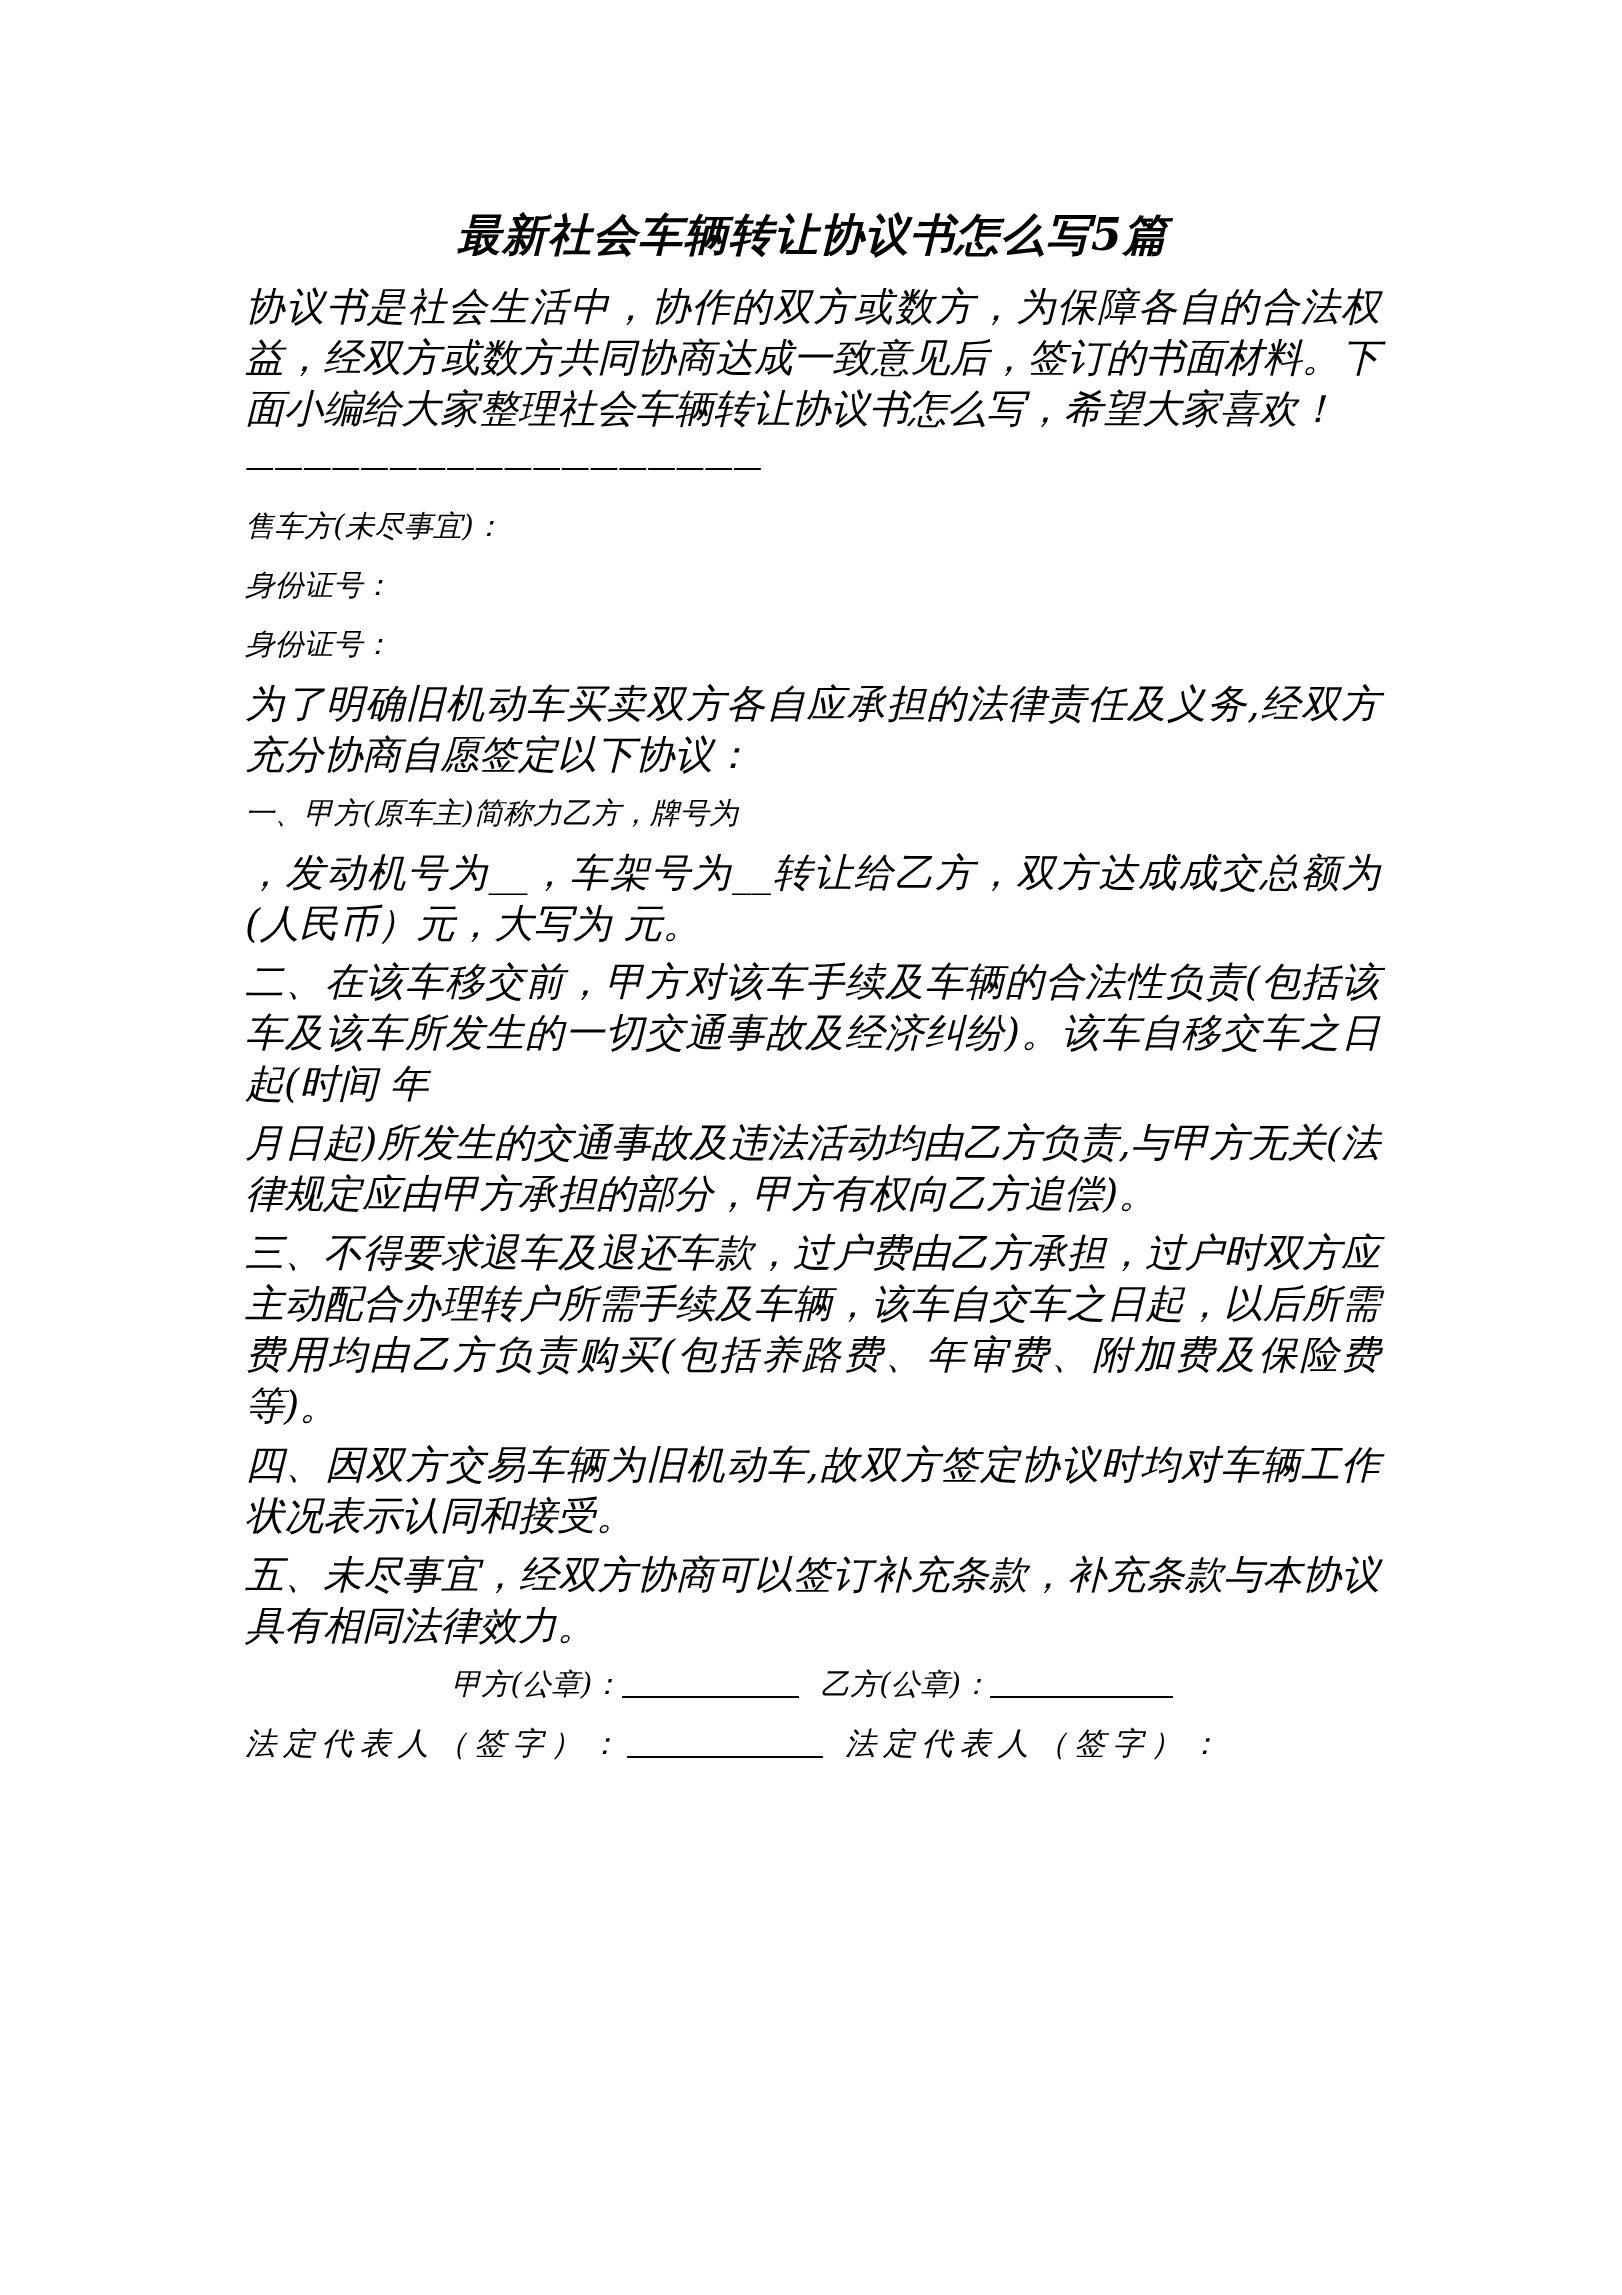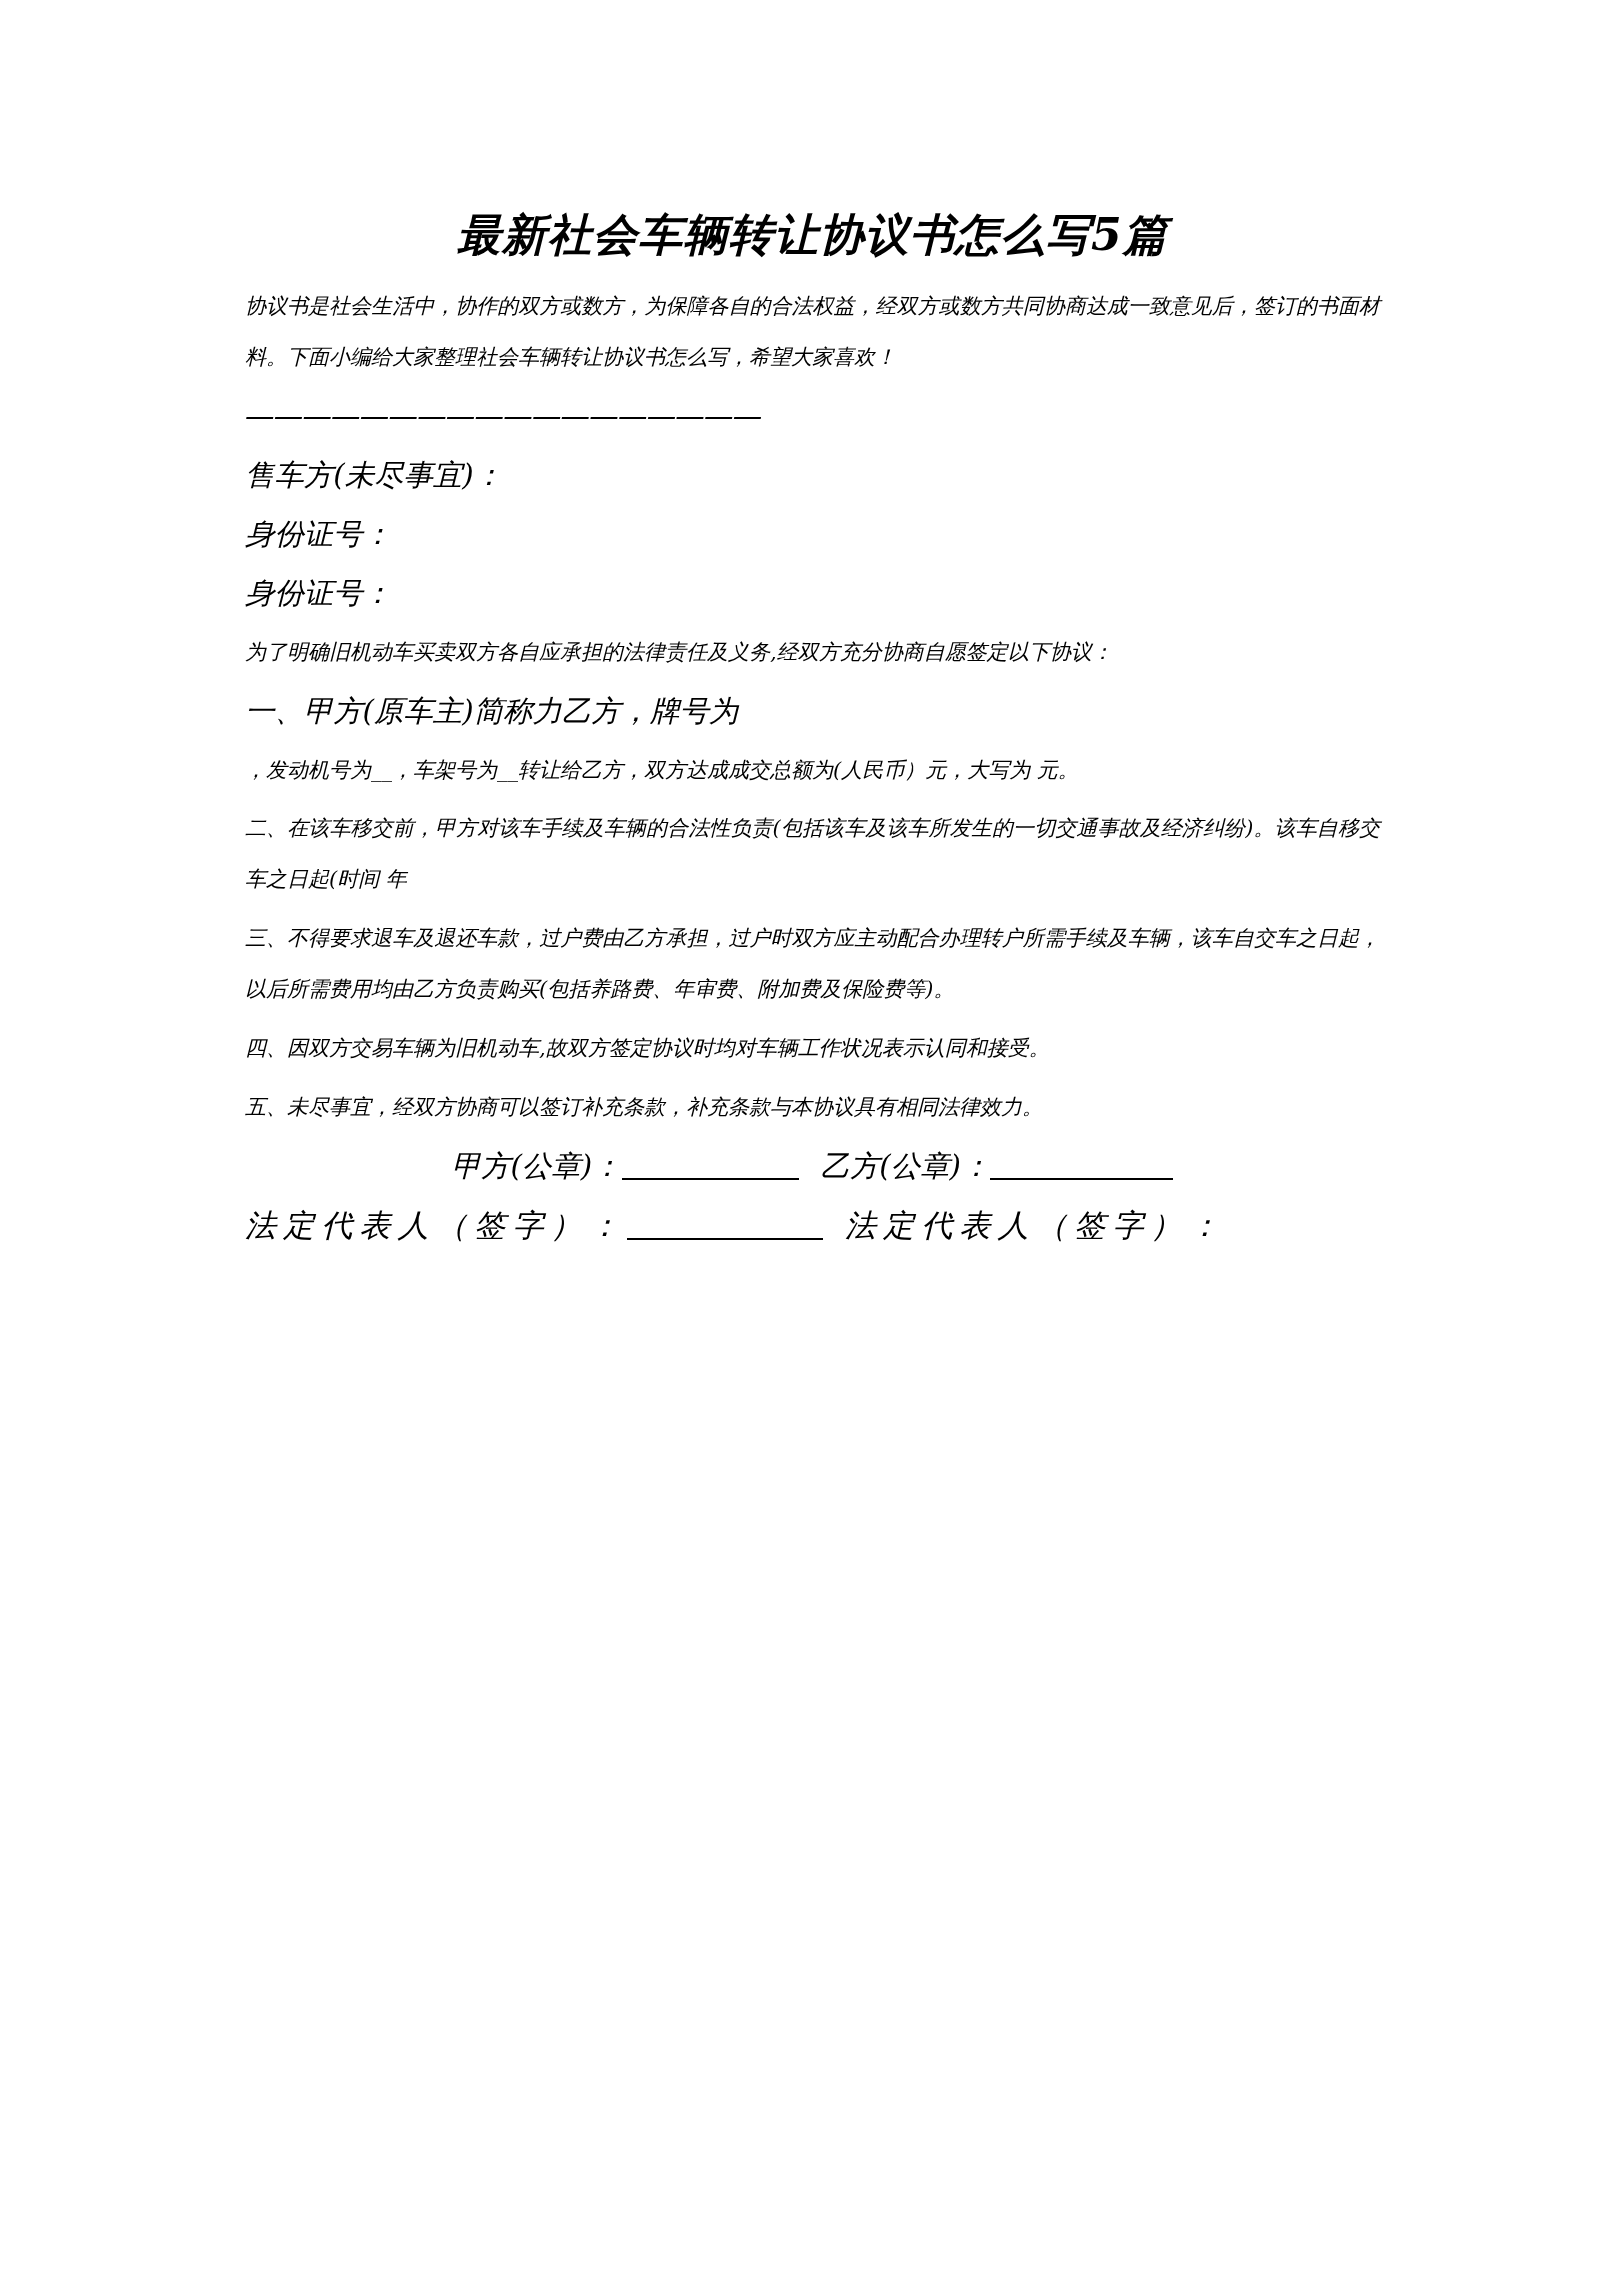--- a/index.html
+++ b/index.html
@@ -31,21 +31,21 @@
     font-weight: 700;
     line-height: 1.12;
     letter-spacing: 1.3px;
     margin: 0 0 22px 0;
     text-align: center;
     white-space: nowrap;
   }
 
   
   .para {
-    font-size: 21px;
+    font-size: 39px;
     line-height: 51px;
     margin: 0 0 7.9px 0;
     text-align: justify;
     text-justify: inter-ideograph;
     word-break: break-all;
   }
   .para:last-child { margin-bottom: 0; }
 
   
   .line {
@@ -119,20 +119,21 @@
     <p class="line">身份证号：</p>
 
     <p class="para">为了明确旧机动车买卖双方各自应承担的法律责任及义务,经双方充分协商自愿签定以下协议：</p>
 
     <p class="line">一、甲方(原车主)简称力乙方，牌号为</p>
 
     <p class="para">，发动机号为__，车架号为__转让给乙方，双方达成成交总额为(人民币）元，大写为 元。</p>
 
     <p class="para">二、在该车移交前，甲方对该车手续及车辆的合法性负责(包括该车及该车所发生的一切交通事故及经济纠纷)。该车自移交车之日起(时间 年</p>
 
+    <p class="para">月日起)所发生的交通事故及违法活动均由乙方负责,与甲方无关(法律规定应由甲方承担的部分，甲方有权向乙方追偿)。</p>
 
     <p class="para">三、不得要求退车及退还车款，过户费由乙方承担，过户时双方应主动配合办理转户所需手续及车辆，该车自交车之日起，以后所需费用均由乙方负责购买(包括养路费、年审费、附加费及保险费等)。</p>
 
     <p class="para">四、因双方交易车辆为旧机动车,故双方签定协议时均对车辆工作状况表示认同和接受。</p>
 
     <p class="para">五、未尽事宜，经双方协商可以签订补充条款，补充条款与本协议具有相同法律效力。</p>
 
 
     <p class="sig-row">
       <span>甲方(公章)：</span><span class="blank blank-a"></span><span class="gap-sm"></span><span>乙方(公章)：</span><span class="blank blank-b"></span>

